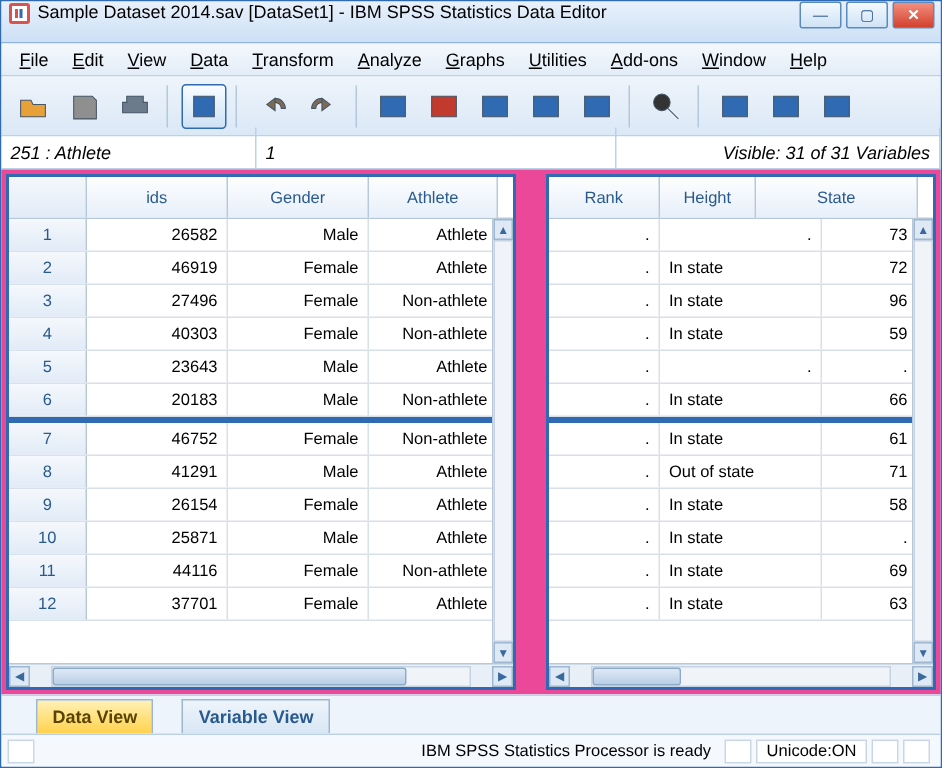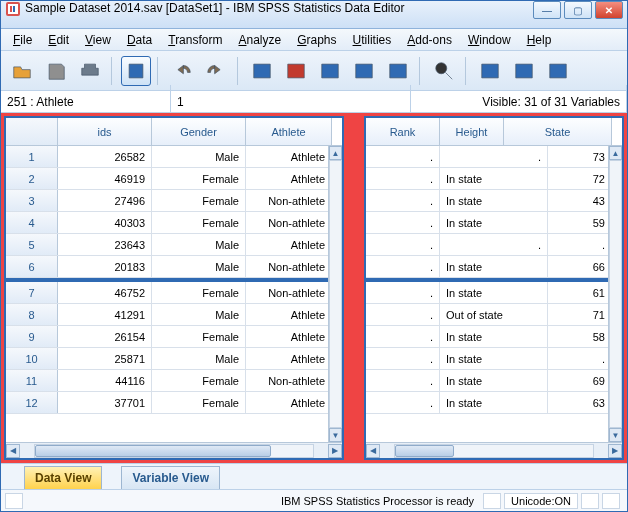--- a/index.html
+++ b/index.html
@@ -13,25 +13,25 @@
   .winbtn.min, .winbtn.max { background: linear-gradient(#f4f9fe,#cfe3f7); color:#2c5b8f; }
   .winbtn.close { background: linear-gradient(#f48e7f,#d1422e); color:#fff; font-weight:bold; }
   .menubar { height: 22px; background: linear-gradient(#f4f8fc,#e3edf8); border-bottom: 1px solid #bcd1e8; display:flex; align-items:center; padding: 0 6px; gap: 4px; }
   .menuitem { padding: 2px 6px; font-size: 12px; color:#000; cursor: default; }
   .menuitem u { text-decoration: underline; }
   .toolbar { height: 40px; background: linear-gradient(#eef4fb,#dbe8f6); border-bottom: 1px solid #bcd1e8; display:flex; align-items:center; padding: 0 6px; gap: 4px; }
   .tbtn { width: 30px; height: 30px; border: 1px solid transparent; border-radius: 3px; display:flex; align-items:center; justify-content:center; }
   .tbtn.sel { border:1px solid #2f6ab3; background: linear-gradient(#f9fcff,#cee2f6); }
   .tsep { width: 4px; height: 28px; border-left:1px solid #b4c8dd; margin: 0 2px; }
   .infobar { height: 22px; background: #fff; border-bottom: 1px solid #bcd1e8; display:flex; align-items:center; }
-  .infocell { border-right: 1px solid #bcd1e8; height: 100%; display:flex; align-items:center; padding: 17px 6px; font-size:12px; }
+  .infocell { border-right: 1px solid #bcd1e8; height: 100%; display:flex; align-items:center; padding: 17px 6px; font-size:12px;font-style:italic; }
   .infocell.name { width: 170px; }
   .infocell.val { width: 240px; }
   .infocell.vis { flex:1; justify-content:flex-end; color:#000;text-align:center; }
-  .gridzone { flex:1; display:flex; flex-direction:column; padding: 3px; background:#ef4444; overflow:hidden; }
+  .gridzone { flex:1; display:flex; flex-direction:column; padding: 3px; background:#ec4899; overflow:hidden; }
   .panes { flex:1; display:flex; gap:4px; overflow:hidden; }
   .pane { border: 2px solid #2f6ab3; display:flex; flex-direction:column; background:#fff; overflow:hidden; position:relative; }
   .pane.left { width: 340px; }
   .pane.right { flex:1;margin-left:16px; }
   .theadrow { display:flex; height: 28px; background:#fff; border-bottom:1px solid #b7c8da; }
   .th { border-right:1px solid #b7c8da; display:flex; align-items:center; justify-content:center; font-size:11px; color:#285a8e; background: linear-gradient(#fdfeff,#e7effa); }
   .th.rownum { width: 52px; background: linear-gradient(#f5f8fc,#e1ebf7); }
   .tbody { flex:1; overflow:hidden; }
   .tr { display:flex; height: 22px; border-bottom:1px solid #d8e0ea; }
   .td { border-right:1px solid #d8e0ea; display:flex; align-items:center; padding: 0 6px; font-size:11px; color:#000; }
@@ -288,21 +288,21 @@
               <div class="td rw3 num">73</div>
             </div>
             <div class="tr">
               <div class="td rw1 num">.</div>
               <div class="td rw2">In state</div>
               <div class="td rw3 num">72</div>
             </div>
             <div class="tr">
               <div class="td rw1 num">.</div>
               <div class="td rw2">In state</div>
-              <div class="td rw3 num">43</div>
+              <div class="td rw3 num">96</div>
             </div>
             <div class="tr">
               <div class="td rw1 num">.</div>
               <div class="td rw2">In state</div>
               <div class="td rw3 num">59</div>
             </div>
             <div class="tr">
               <div class="td rw1 num">.</div>
               <div class="td rw2 num">.</div>
               <div class="td rw3 num">.</div>

